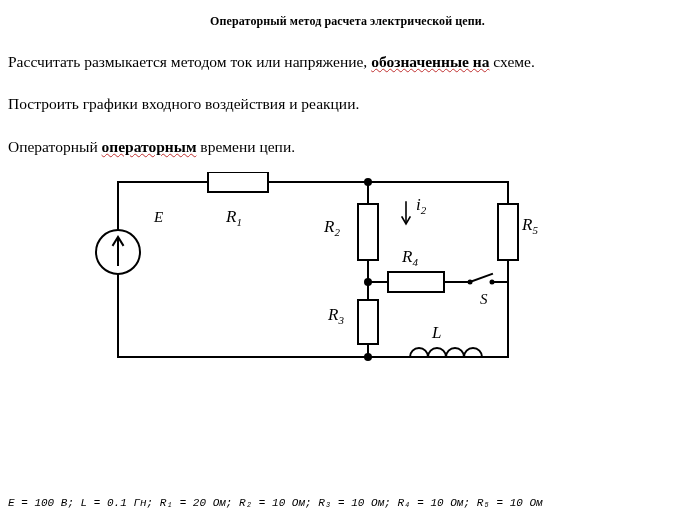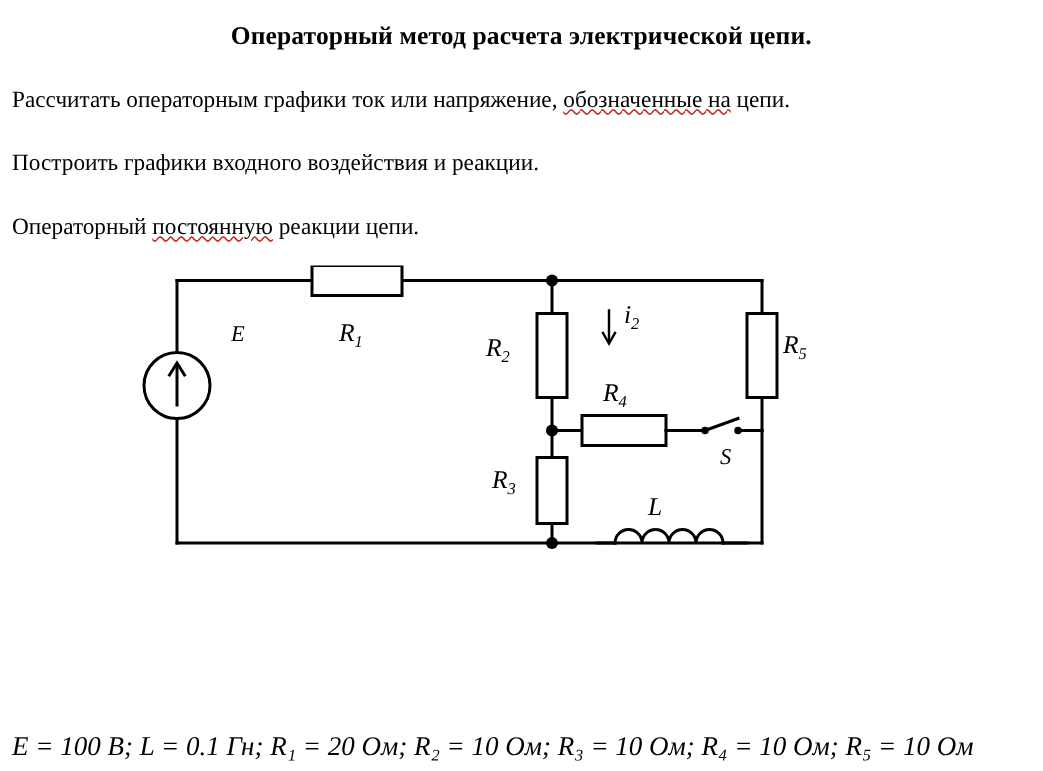--- a/index.html
+++ b/index.html
@@ -18,81 +18,82 @@
   .page {
     position: relative;
     width: 695px;
     height: 514px;
     box-sizing: border-box;
     padding: 0;
   }
   .title {
     text-align: center;
     font-weight: bold;
-    font-size: 17px;
+    font-size: 12px;
     margin: 14px 0 0 0;
     letter-spacing: 0.1px;
   }
   .para {
     font-size: 15.5px;
     line-height: 1.45;
     margin: 0;
     padding: 0 8px 0 8px;
   }
   .p1 { margin-top: 22px; }
   .p2 { margin-top: 20px; }
   .p3 { margin-top: 20px; }
   .squiggle {
     text-decoration: underline;
     text-decoration-style: wavy;
     text-decoration-color: #c03030;
     text-decoration-thickness: 1px;
+    font-weight: bold;
   }
   .circuit-wrap {
     position: relative;
     width: 695px;
     height: 205px;
     margin-top: 14px;
   }
   svg.circuit {
     display: block;
     margin: 0 auto;
   }
   .values {
     position: absolute;
     left: 8px;
     bottom: 16px;
-    font-size: 18px;
+    font-size: 11px;
     font-style: italic;
     line-height: 1.55;
-    font-family: Liberation Serif, serif;
+    font-family: Liberation Mono, monospace;
     text-align: right;
   }
   .values .line { white-space: nowrap; }
   .lbl {
     font-family: "Liberation Serif", serif;
     font-style: italic;
     font-size: 15px;
   }
 </style>
 </head>
 <body>
 
 <div class="page">
 
   <h1 class="title">Операторный метод расчета электрической цепи.</h1>
 
   <p class="para p1">
-    <span>Рассчитать операторным графики ток или напряжение, </span><span class="squiggle">обозначенные на</span><span> цепи.</span>
+    <span>Рассчитать размыкается методом ток или напряжение, </span><span class="squiggle">обозначенные на</span><span> схеме.</span>
   </p>
 
   <p class="para p2">Построить графики входного воздействия и реакции.</p>
 
   <p class="para p3">
-    <span>Операторный </span><span class="squiggle">постоянную</span><span> реакции цепи.</span>
+    <span>Операторный </span><span class="squiggle">операторным</span><span> времени цепи.</span>
   </p>
 
   <div class="circuit-wrap">
     <svg class="circuit" width="520" height="200" viewBox="0 0 520 200">
       <g fill="none" stroke="#000000" stroke-width="2" stroke-linecap="square">
 
         <path d="M 30 10 L 120 10"></path>
         <path d="M 180 10 L 280 10"></path>
         <path d="M 280 10 L 420 10"></path>
 

